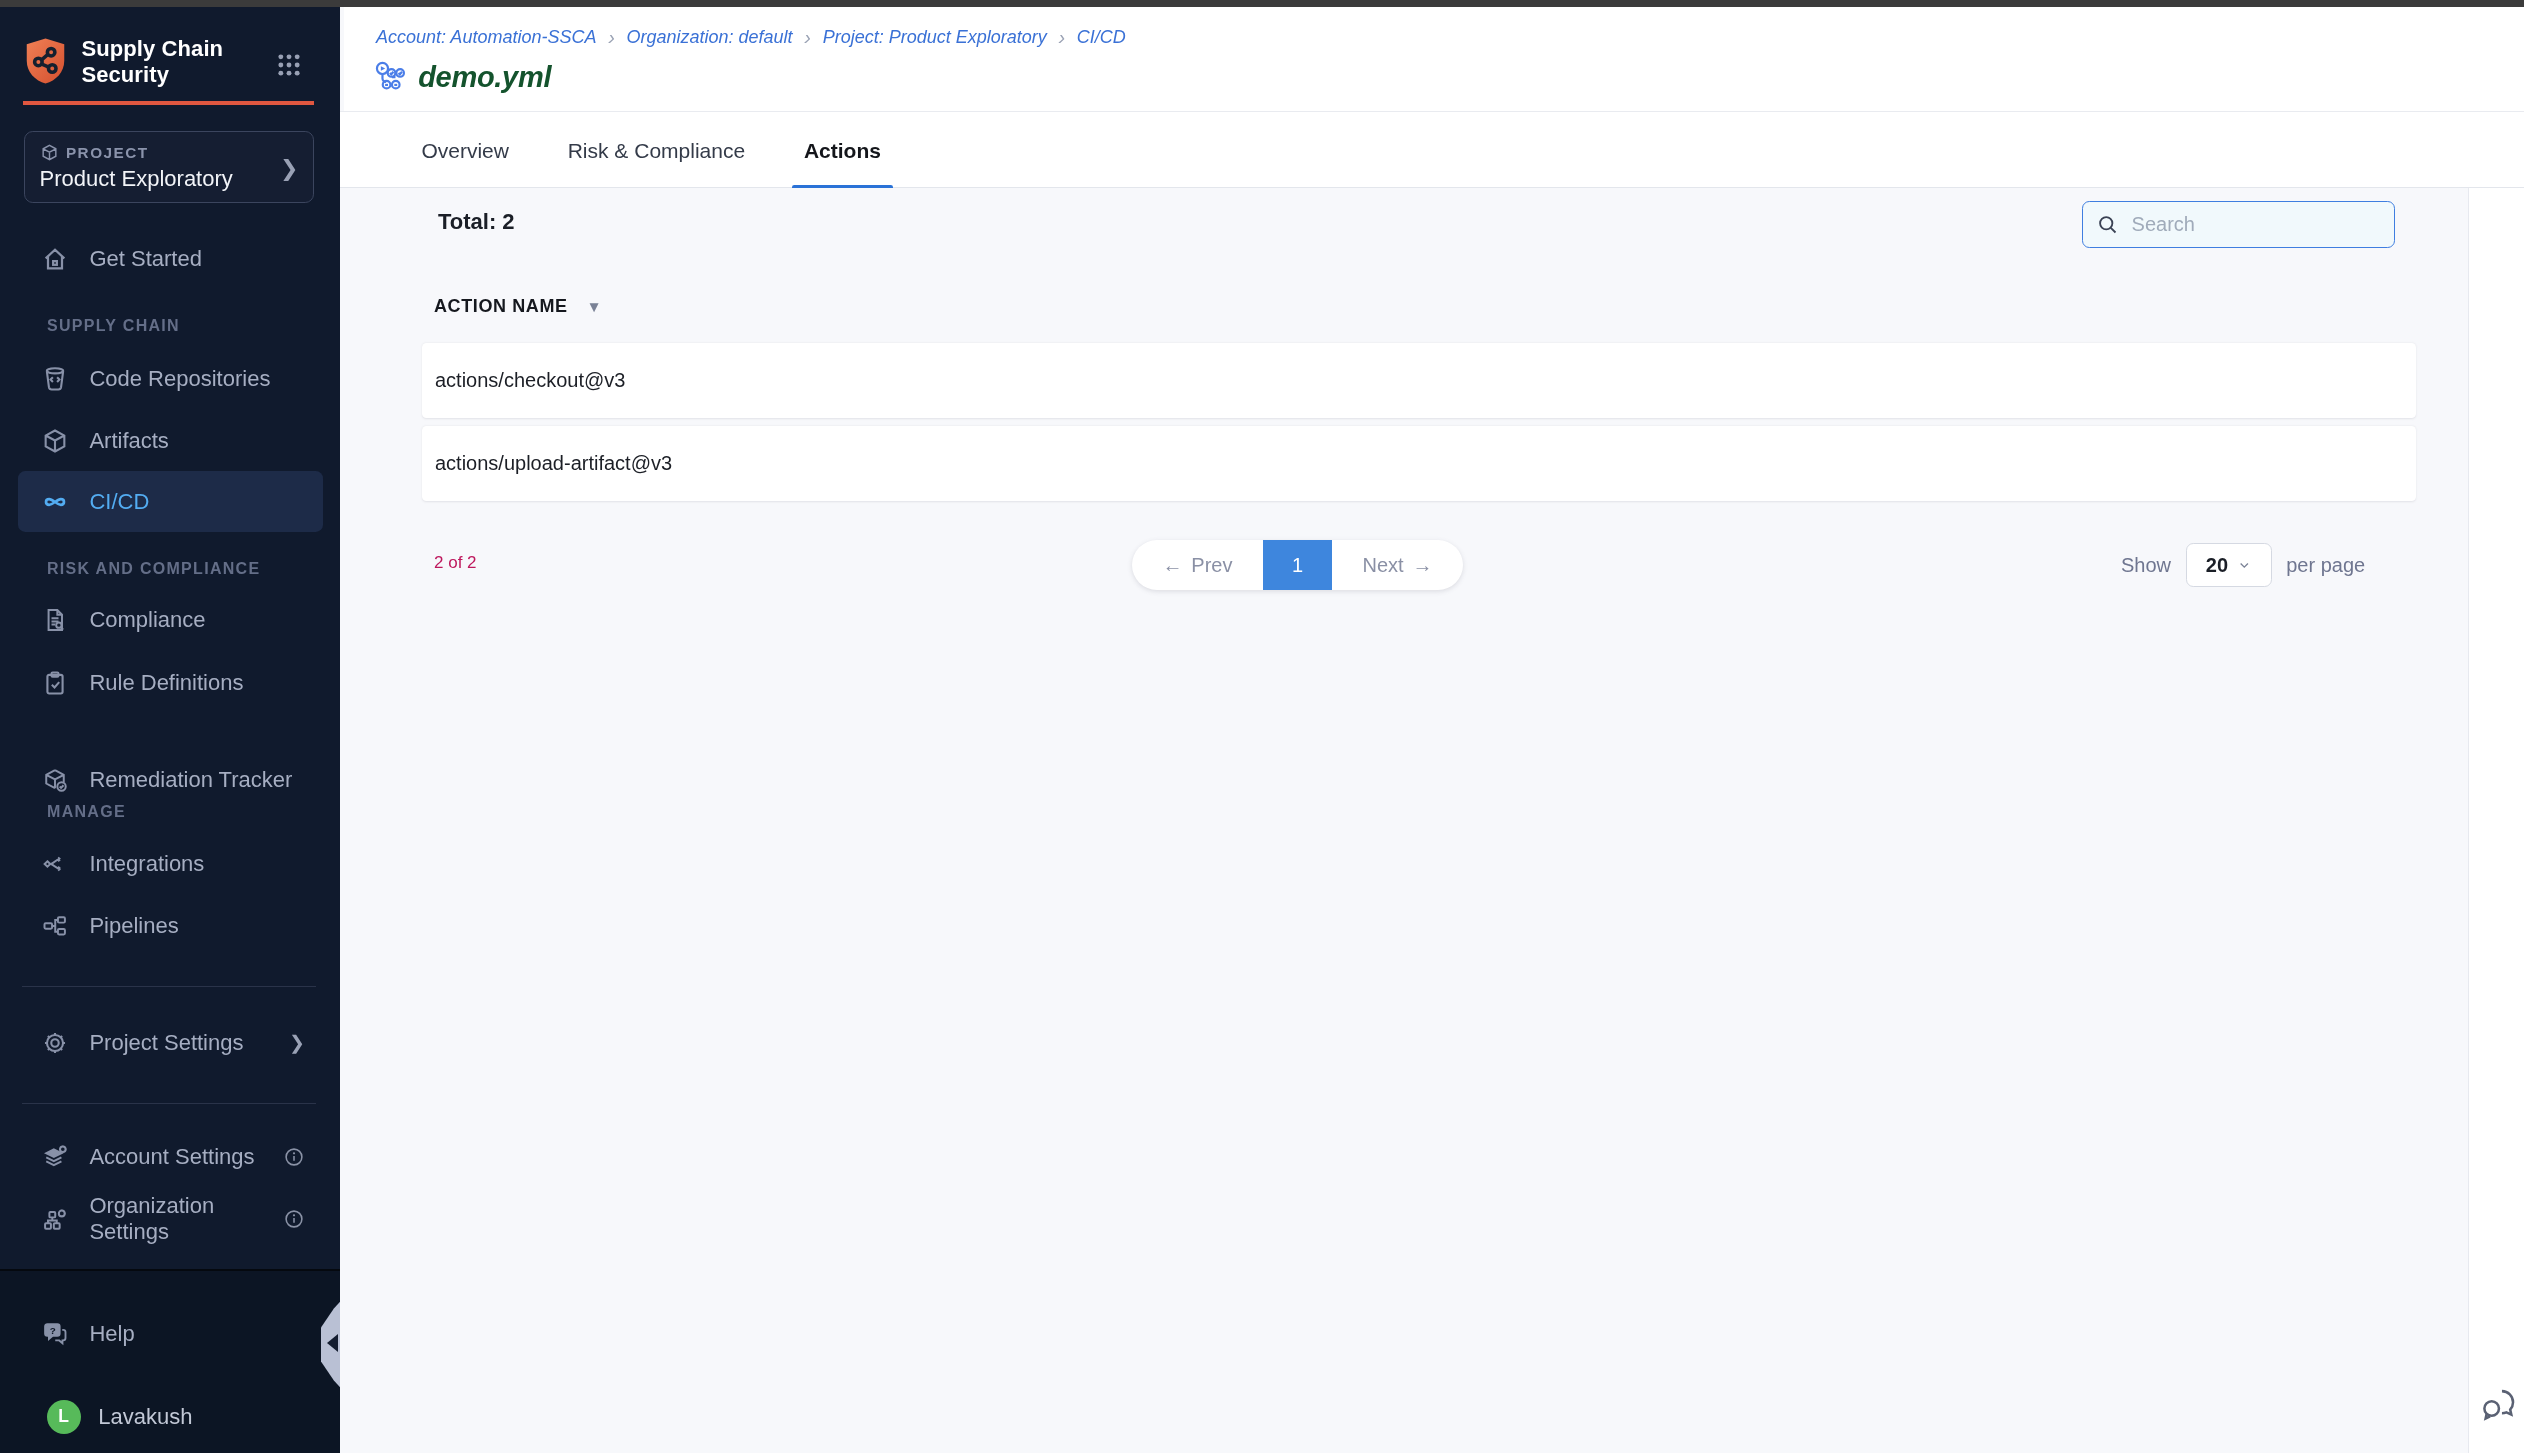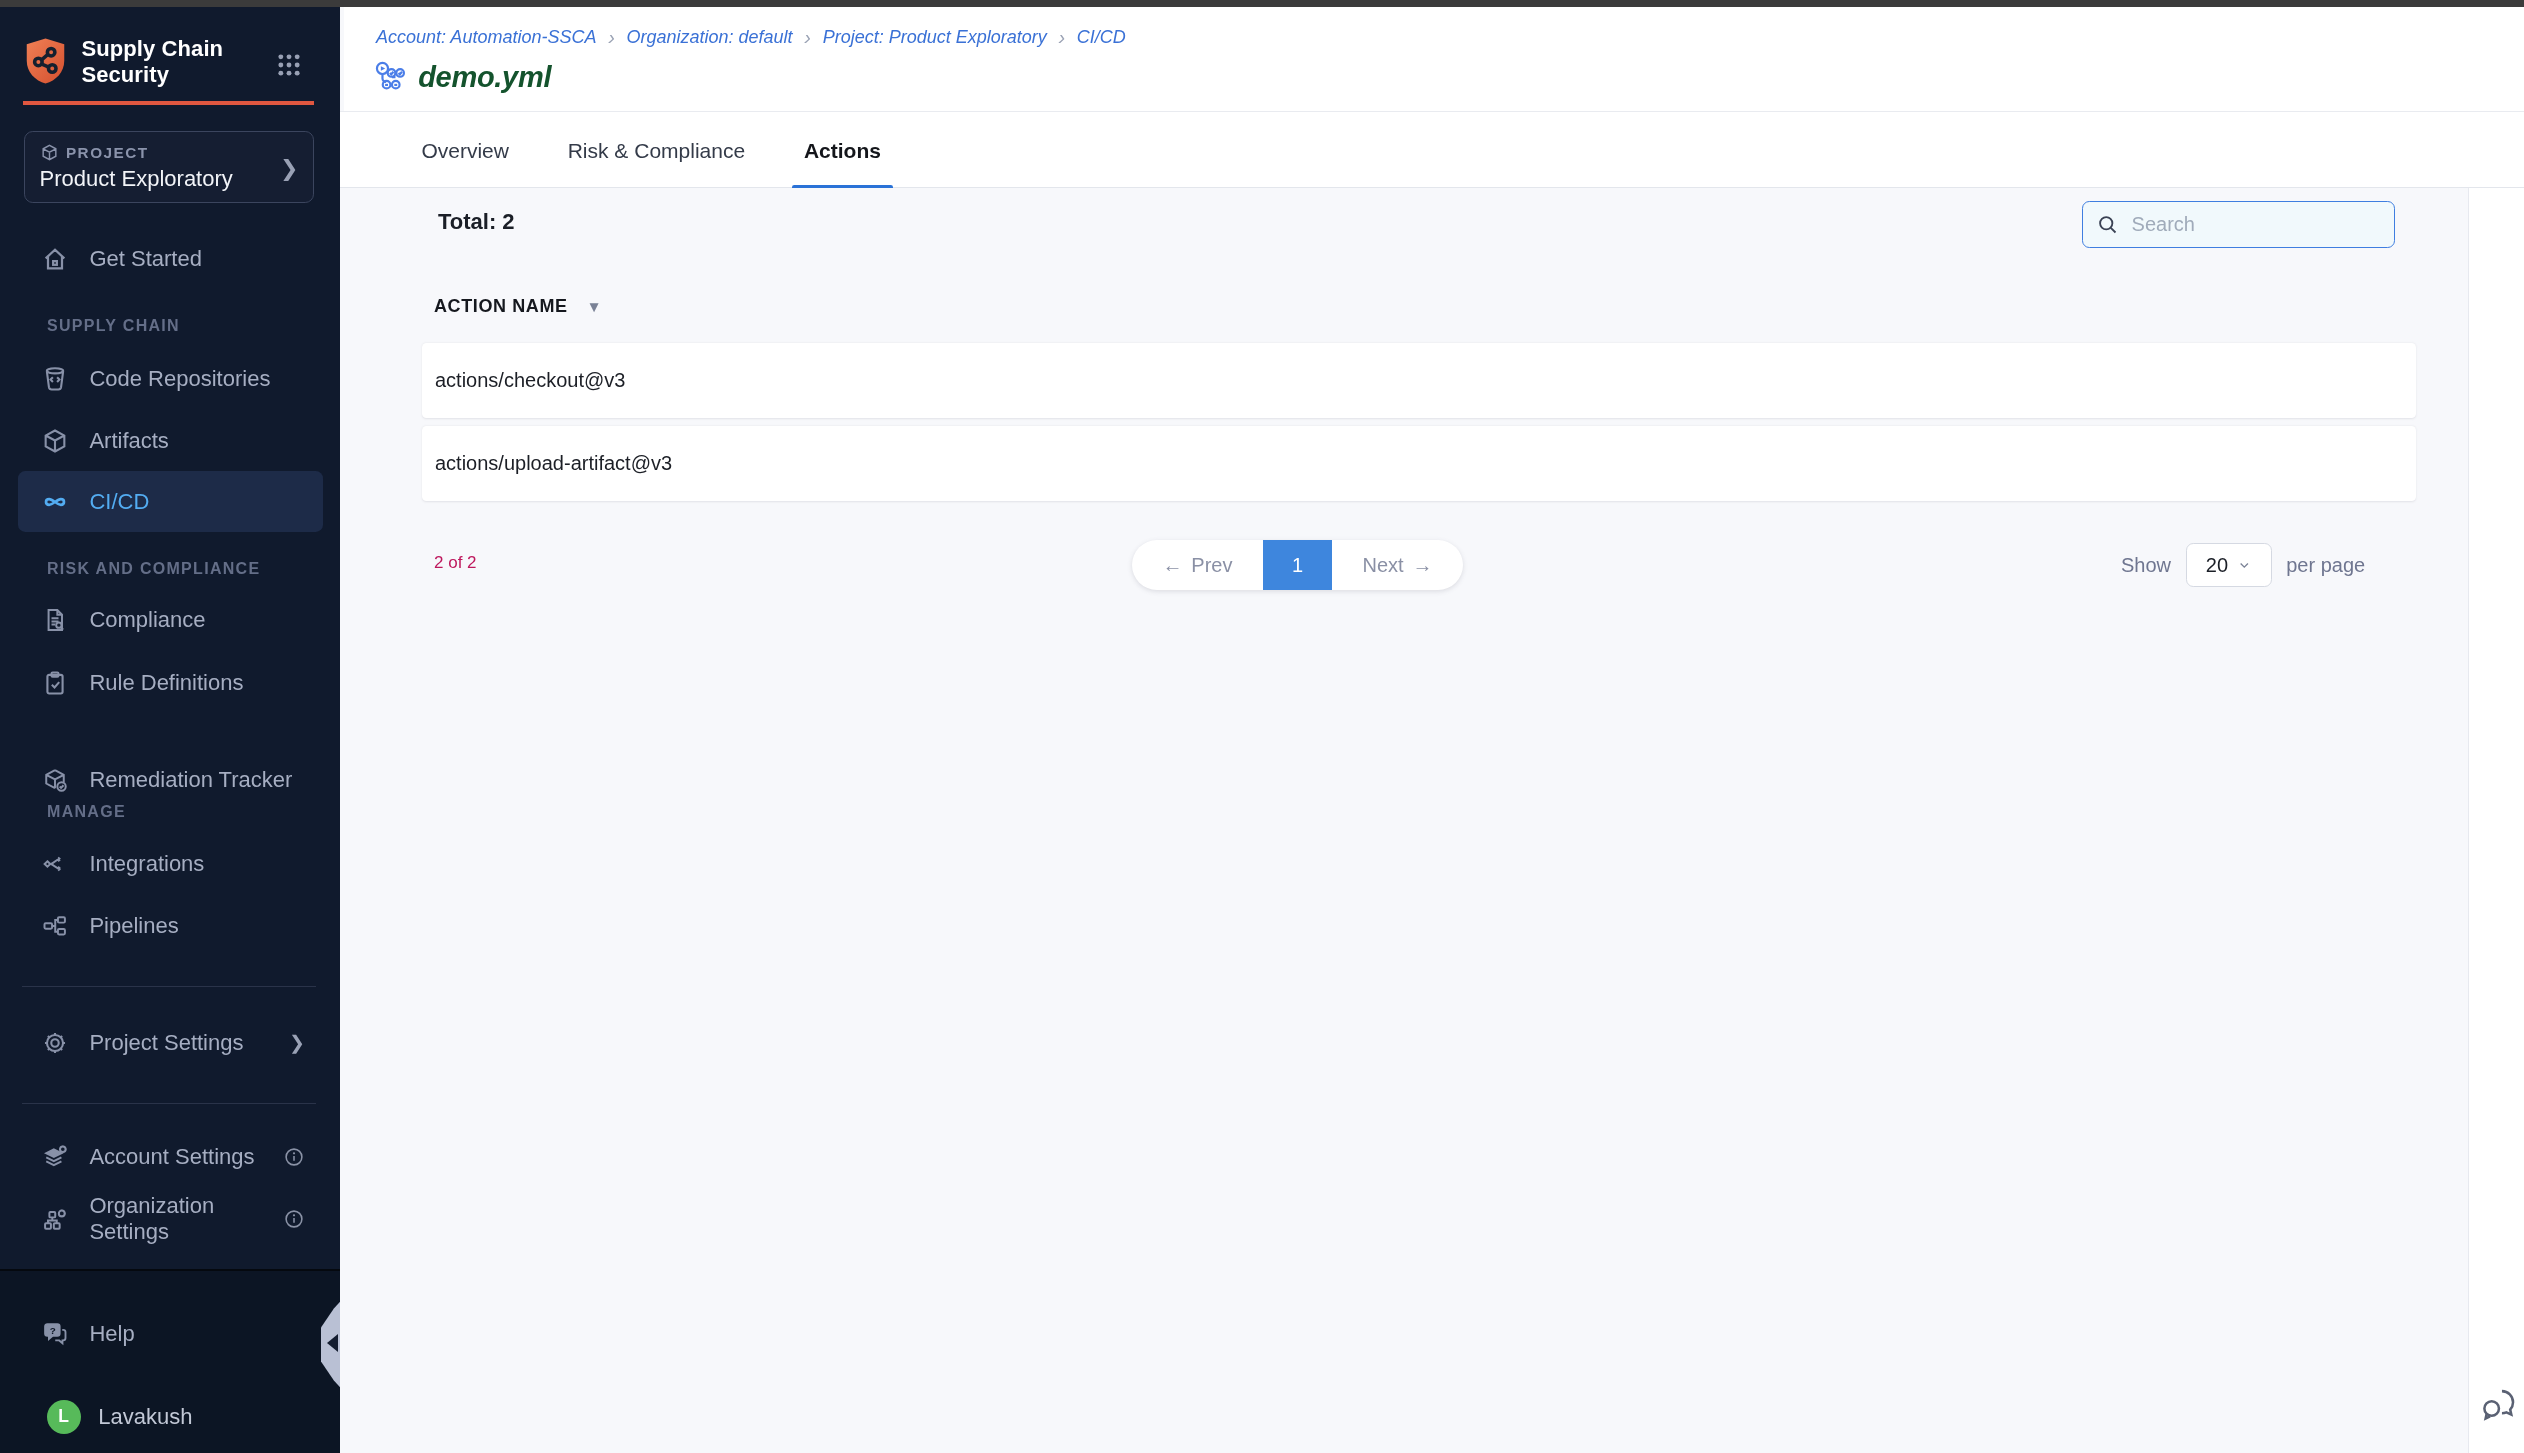--- a/index.html
+++ b/index.html
@@ -92,21 +92,21 @@
   .pill{position:absolute;left:792px;top:352px;width:331px;height:50px;background:#FFFFFF;border-radius:25px;
     box-shadow:0 1.5px 5.8px rgba(96,97,112,.18);display:flex;align-items:stretch;overflow:hidden;}
   .pill-btn{flex:1;display:flex;align-items:center;justify-content:center;gap:8.8px;color:#8A90A5;font-size:20px;cursor:pointer;}
   .pill-page{width:69px;background:#3E86DD;color:#FFFFFF;display:flex;align-items:center;justify-content:center;
     font-size:20px;cursor:pointer;}
 
   .show-group{position:absolute;left:1781px;top:352px;height:50px;display:flex;align-items:center;gap:14.6px;}
   .show-label,.perpage-label{font-size:20px;color:#6F7690;}
   .pagesize-box{width:86px;height:44px;box-sizing:border-box;border:1.1px solid #D5D9E2;border-radius:7.3px;background:#FFFFFF;
     display:flex;align-items:center;justify-content:center;gap:8.8px;cursor:pointer;}
-  .pagesize-val{font-size:20px;font-weight:normal;color:#1B1F27;}
+  .pagesize-val{font-size:20px;font-weight:bold;color:#1B1F27;}
   .pagesize-box svg{width:14.6px;height:14.6px;color:#7A8296;}
 
   svg{display:block;}
 </style>
 </head>
 <body>
 
 <div class="top-strip"></div>
 
 <nav class="sidebar">

